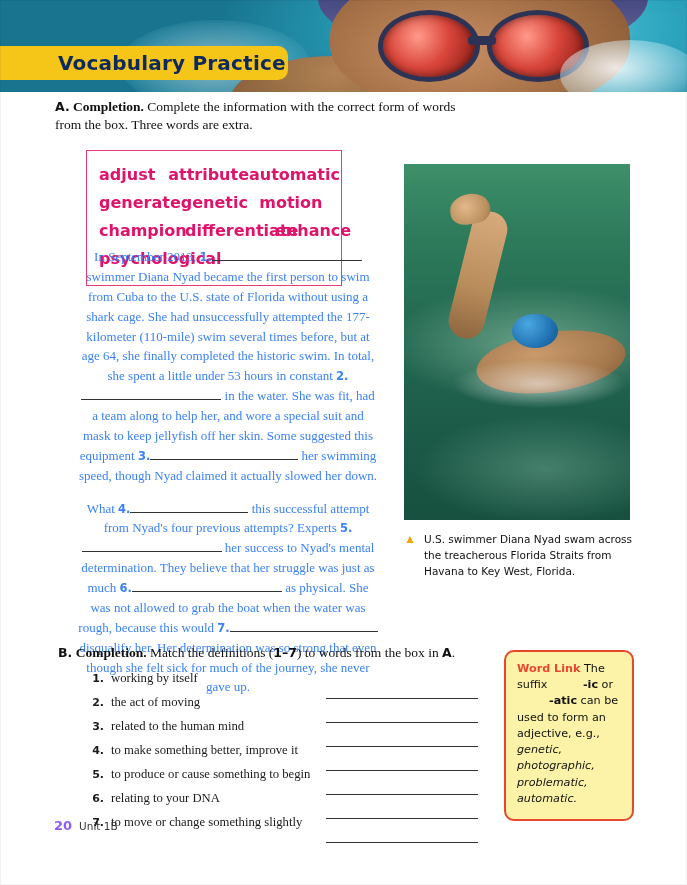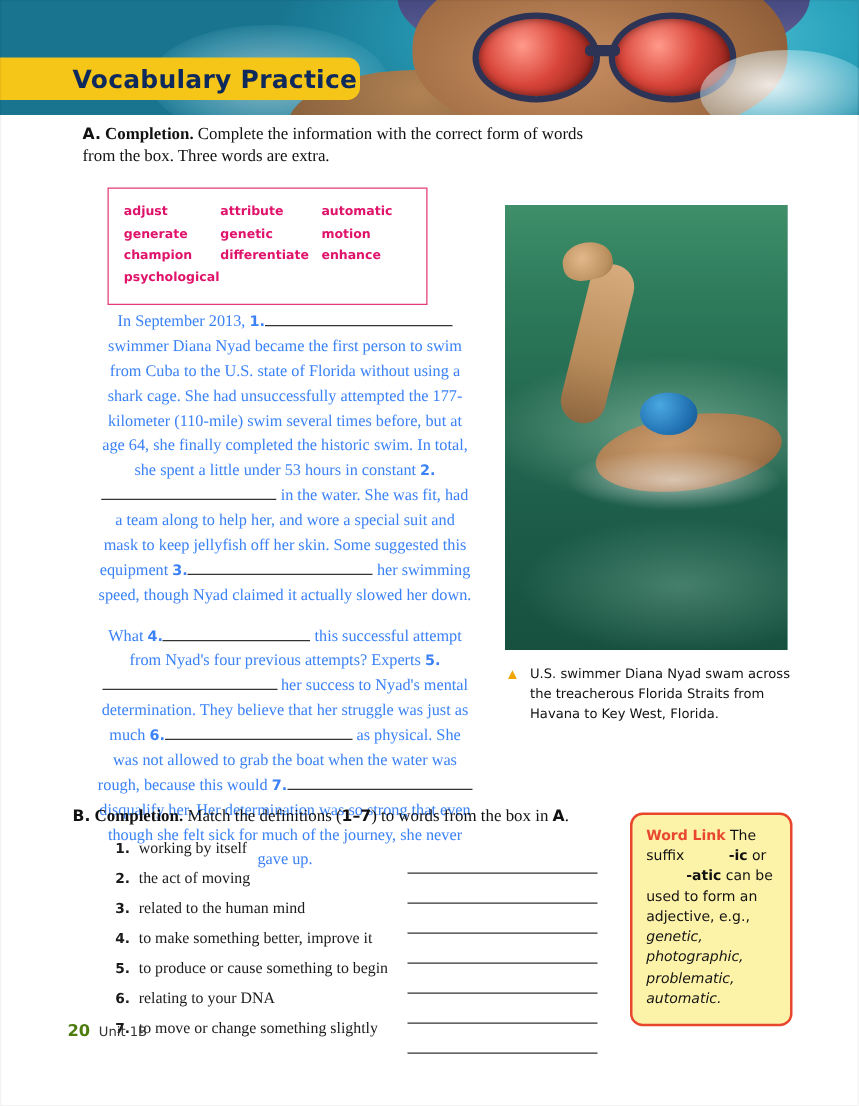--- a/index.html
+++ b/index.html
@@ -126,21 +126,21 @@
   .page {
     position: absolute;
     left: 0;
     top: 92px;
     width: 687px;
     height: 793px;
   }
 
   .section-a {
     position: absolute;
-    left: 66px;
+    left: 55px;
     top: 6px;
     width: 420px;
   }
   .ex-head {
     font-size: 13.5px;
     line-height: 1.35;
     color: #111;
   }
   .ex-letter {
     font-weight: bold;
@@ -158,21 +158,21 @@
     top: 58px;
     width: 256px;
     border: 1px solid #e53b7a;
     padding: 10px 12px 12px 12px;
     box-sizing: border-box;
   }
   .word-row {
     display: flex;
     font-family: "DejaVu Sans", sans-serif;
     font-weight: bold;
-    font-size: 10px;
+    font-size: 16px;
     color: #e0136b;
     line-height: 1.75;
   }
   .word-row span:nth-child(1) { width: 86px; }
   .word-row span:nth-child(2) { width: 90px; }
   .word-row span:nth-child(3) { width: 80px; }
 
   
   .passage {
     position: absolute;
@@ -364,21 +364,21 @@
   
   .footer {
     position: absolute;
     left: 54px;
     top: 726px;
     display: flex;
     align-items: baseline;
     gap: 7px;
     font-family: "DejaVu Sans", sans-serif;
   }
-  .pg-num { font-weight: bold; font-size: 13px; color: #4d7c0f; }
+  .pg-num { font-weight: bold; font-size: 13px; color: #8b5cf6; }
   .pg-unit { font-size: 10.5px; color: #333; }
 
   .page-edge {
     position: absolute;
     left: 0; top: 0;
     width: 687px; height: 885px;
     box-shadow: inset 0 0 0 1px rgba(0,0,0,.05);
     pointer-events: none;
   }
 </style>

